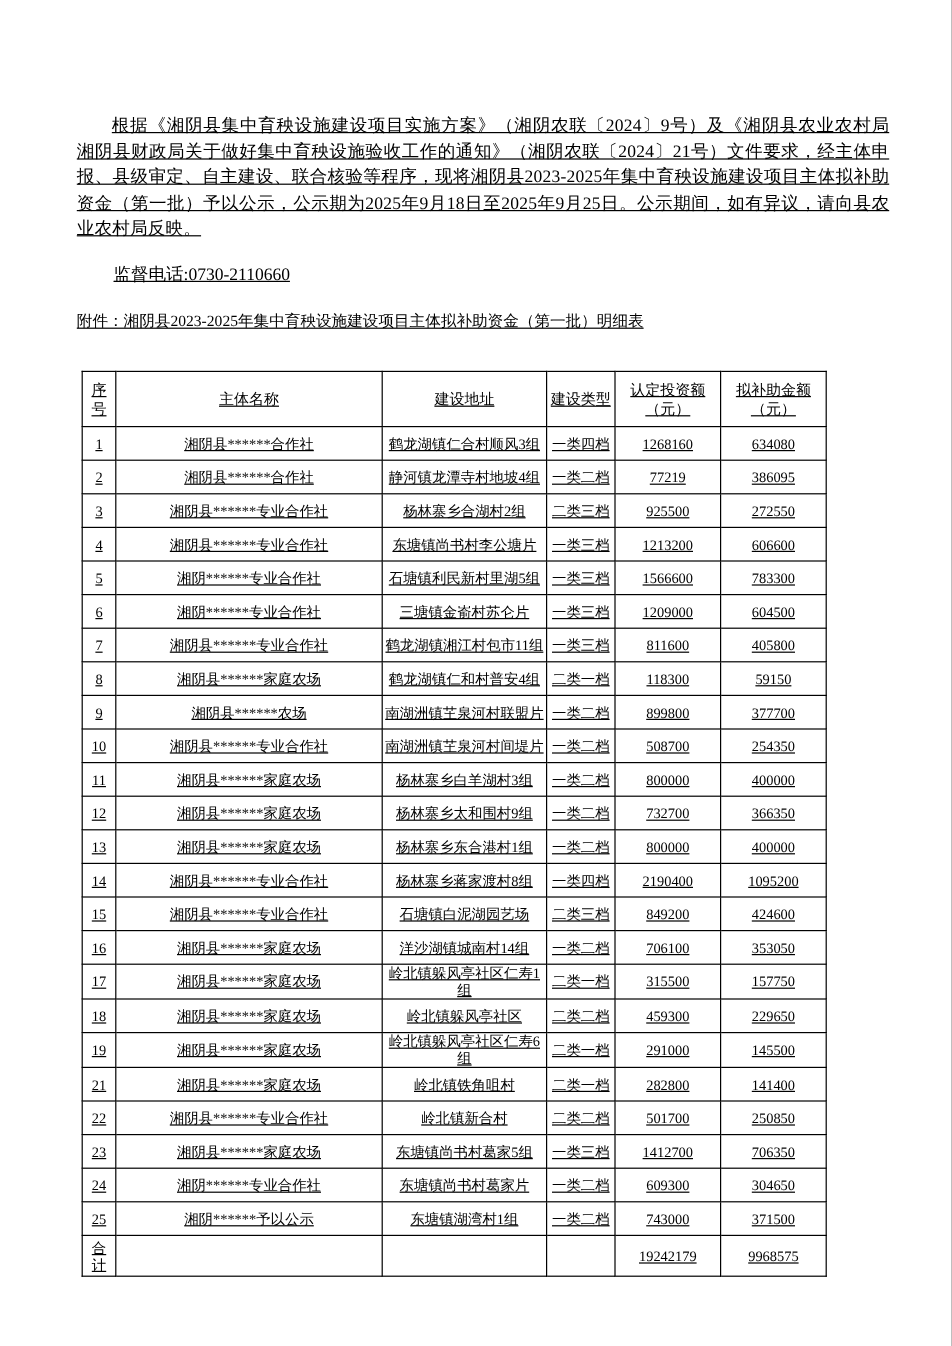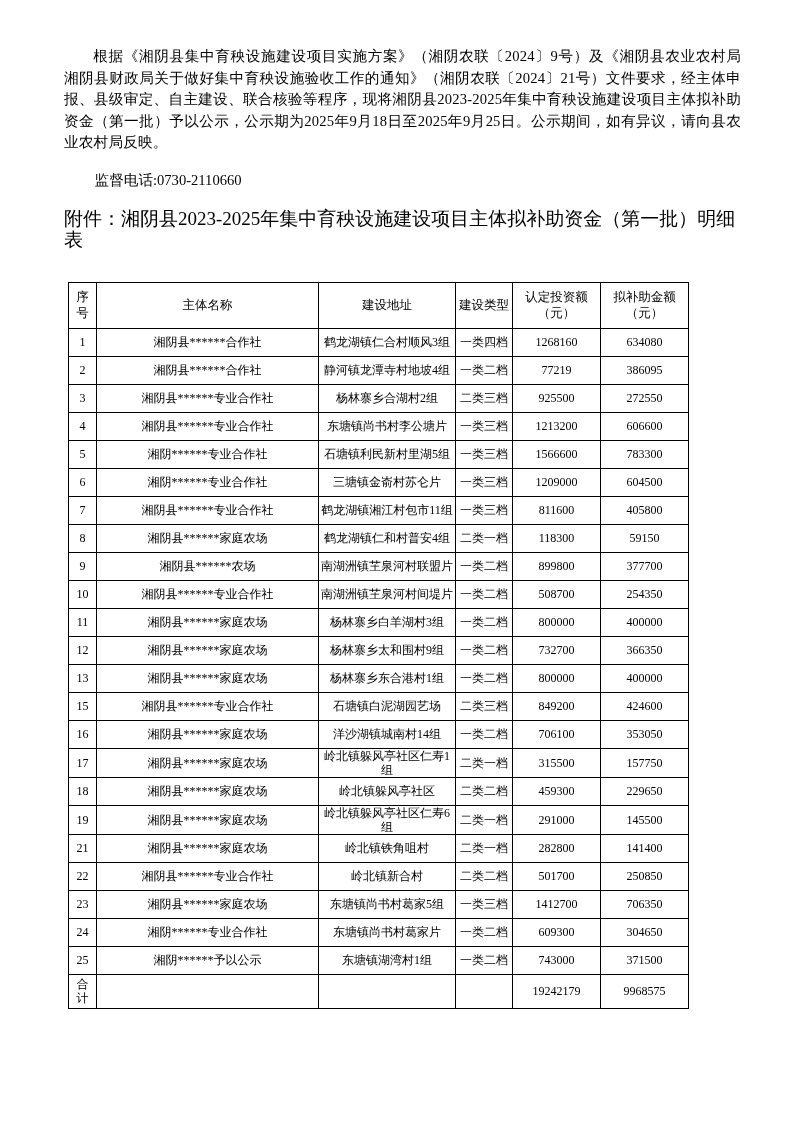--- a/index.html
+++ b/index.html
@@ -7,39 +7,40 @@
     position:relative;
     width:793px;height:1122px;
     background:#ffffff;
     margin:0 auto;
     font-family:"Liberation Serif","DejaVu Serif",serif;
     color:#000;
     overflow:hidden;
     box-sizing:border-box;
   }
   .content{
-    padding:46px 52px 0 64px;
+    padding:95px 52px 0 64px;
     box-sizing:border-box;
+    text-decoration:underline;
   }
   .intro{
     font-size:14.6px;
     line-height:21.6px;
     text-align:justify;
     text-indent:2em;
     letter-spacing:0.2px;
     margin:0;
   }
   .phone-line{
     font-size:14.6px;
     line-height:21.6px;
     text-indent:1em;
     margin:16px;
   }
   .attachment-line{
-    font-size:19px;
+    font-size:13px;
     line-height:21.6px;
     margin:0;
   }
   table.subsidy{
     border-collapse:collapse;
     table-layout:fixed;
     width:620px;
     margin:31px 0 0 4px;
     font-size:12px;
   }
@@ -196,20 +197,28 @@
           </tr>
           <tr>
             <td>13</td>
             <td>湘阴县******家庭农场</td>
             <td>杨林寨乡东合港村1组</td>
             <td>一类二档</td>
             <td>800000</td>
             <td>400000</td>
           </tr>
           <tr>
+            <td>14</td>
+            <td>湘阴县******专业合作社</td>
+            <td>杨林寨乡蒋家渡村8组</td>
+            <td>一类四档</td>
+            <td>2190400</td>
+            <td>1095200</td>
+          </tr>
+          <tr>
             <td>15</td>
             <td>湘阴县******专业合作社</td>
             <td>石塘镇白泥湖园艺场</td>
             <td>二类三档</td>
             <td>849200</td>
             <td>424600</td>
           </tr>
           <tr>
             <td>16</td>
             <td>湘阴县******家庭农场</td>

